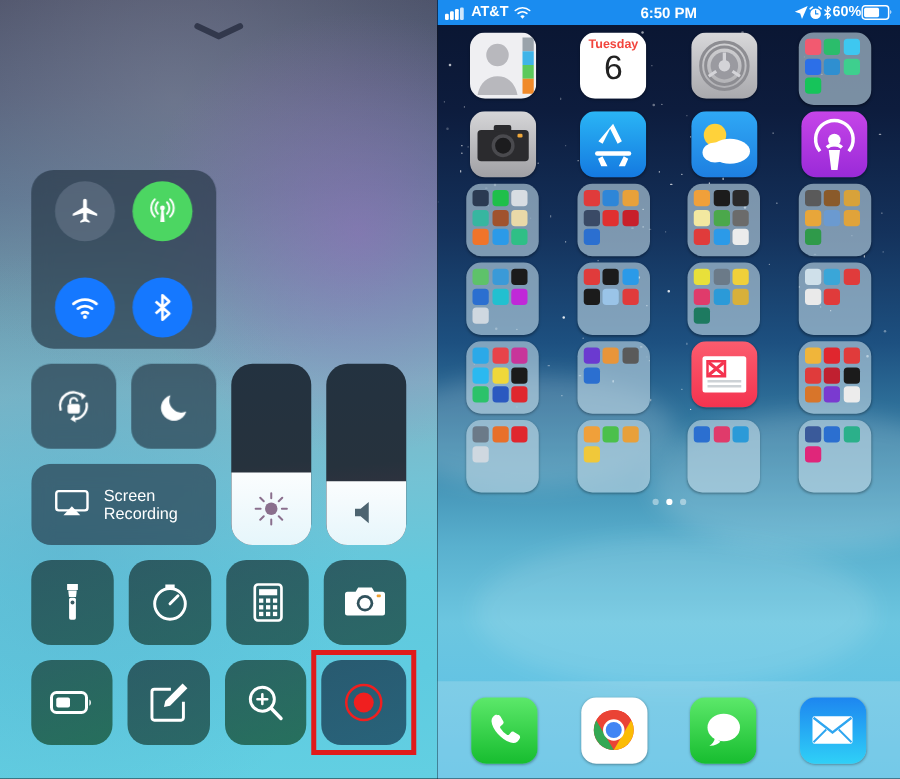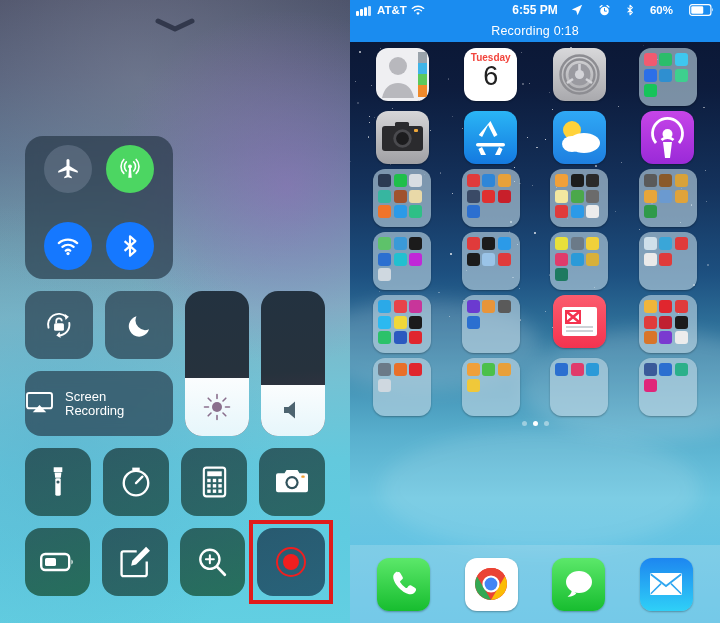--- a/index.html
+++ b/index.html
@@ -34,21 +34,21 @@
   .music{flex:1;display:flex;flex-direction:column;align-items:center;justify-content:center;}
   .music .src{font-size:9px;letter-spacing:1.1px;color:#c3cbd6;font-weight:bold;}
   .music .title{font-size:19px;color:#fff;font-weight:bold;margin-top:3px;}
   .music .transport{display:flex;align-items:center;gap:26px;margin-top:22px;}
 
   
   .r2{height:145px;margin-bottom:12px;}
   .col-left{width:148px;display:flex;flex-direction:column;gap:12px;}
   .sq-row{display:flex;gap:12px;}
   .sq{width:68px;height:68px;border-radius:16px;display:flex;align-items:center;justify-content:center;}
-  .mirror{height:65px;border-radius:16px;display:flex;align-items:center;gap:11px;}
+  .mirror{height:65px;border-radius:16px;display:flex;align-items:center;gap:11px;padding-left:18px;}
   .mirror .mlabel{color:#fff;font-size:13px;line-height:14px;font-weight:500;}
   .sliders{flex:1;display:flex;gap:12px;}
   .slider{flex:1;border-radius:17px;overflow:hidden;position:relative;
           background:linear-gradient(175deg,#233240 0%,#26323d 55%,#3c3341 88%,#4a3c46 100%);}
   .slider .fill{position:absolute;left:0;right:0;bottom:0;
     background:linear-gradient(180deg,#fbfdfe 0%,#e6f6fb 100%);display:flex;align-items:center;justify-content:center;}
   .slider .ficon{position:absolute;left:0;right:0;bottom:14px;display:flex;justify-content:center;}
   .r3{margin-bottom:12px;justify-content:space-between;}
   .r4{justify-content:space-between;}
   .btile{width:68px;height:68px;border-radius:16px;display:flex;align-items:center;justify-content:center;
@@ -62,21 +62,21 @@
   
   .hs{position:relative;width:370px;height:623px;overflow:hidden;
       background:linear-gradient(180deg,#0a1530 0%,#0d1c3d 14%,#14325c 30%,#1d5080 44%,#3a86ab 58%,#59b0ce 70%,#6cc6e0 80%,#62c3e4 90%,#55bfe6 100%);}
   .stars{position:absolute;inset:0;}
   .stars i{position:absolute;background:#fff;border-radius:50%;opacity:.75;}
   .cloud{position:absolute;border-radius:50%;background:rgba(255,255,255,.16);filter:blur(9px);}
   .statusbar{position:relative;height:20px;background:#1a8cf0;display:flex;align-items:center;
              padding:0 6px;color:#fff;font-size:11.5px;font-weight:bold;z-index:6;}
   .sb-left{display:flex;align-items:center;gap:4px;}
   .sb-center{position:absolute;left:0;right:0;text-align:center;font-size:12px;}
-  .sb-right{margin-left:auto;display:flex;align-items:center;gap:16px;}
+  .sb-right{margin-left:auto;display:flex;align-items:center;gap:0;}
   .recbar{position:relative;height:22px;background:#1a8cf0;color:#fff;font-size:12.5px;
           display:flex;align-items:center;justify-content:center;z-index:6;}
   .recbar span{letter-spacing:.2px;}
 
   .apps{position:relative;z-index:3;padding:6px 8px 0;}
   .arow{display:flex;justify-content:space-around;margin-bottom:2px;}
   .app{width:80px;display:flex;flex-direction:column;align-items:center;}
   .icon{width:53px;height:53px;border-radius:12px;overflow:hidden;position:relative;
         box-shadow:0 1px 2px rgba(0,0,0,.3);}
   .app .nm{color:#fff;font-size:11px;margin-top:3px;text-shadow:0 1px 2px rgba(0,0,0,.65);white-space:nowrap;}
@@ -404,21 +404,21 @@
         </svg>
         <span>AT&amp;T</span>
         <svg width="14" height="11" viewBox="0 0 16 12">
           <g fill="none" stroke="#fff" stroke-width="1.5" stroke-linecap="round">
             <path d="M1.4 3.6a10 10 0 0113.2 0"></path>
               <path d="M4 6.3a6.3 6.3 0 018 0"></path>
           </g>
           <path d="M8 11.2l-2-2.4a3.2 3.2 0 014 0z" fill="#fff"></path>
         </svg>
       </div>
-      <div class="sb-center">6:55 PM</div>
+      <div class="sb-center">6:50 PM</div>
       <div class="sb-right">
         <svg width="12" height="12" viewBox="0 0 14 14">
           <path fill="#fff" d="M13 1L1 6.3l5 1.7 1.7 5z"></path>
         </svg>
         <svg width="11" height="11" viewBox="0 0 14 14">
           <circle cx="7" cy="7.6" r="5.4" fill="#fff"></circle>
           <path d="M1.4 2.6L3.8.7M12.6 2.6L10.2.7" stroke="#fff" stroke-width="1.6" stroke-linecap="round"></path>
           <path d="M7 4.4v3.4h2.4" stroke="#1a8cf0" stroke-width="1.2" stroke-linecap="round" fill="none"></path>
         </svg>
         <svg width="8" height="12" viewBox="0 0 10 14">
@@ -426,23 +426,20 @@
         </svg>
         <span>60%</span>
         <svg width="25" height="12" viewBox="0 0 27 13">
           <rect x=".7" y=".7" width="23" height="11.6" rx="2.6" fill="none" stroke="#fff" stroke-width="1.3"></rect>
           <rect x="2.4" y="2.4" width="13" height="8.2" rx="1.4" fill="#fff"></rect>
           <path d="M25.2 4.4c1.1.6 1.1 3 0 3.6z" fill="#fff"></path>
         </svg>
       </div>
     </div>
 
-    <div class="recbar">
-      <span>Recording  0:18</span>
-    </div>
 
     <div class="apps" id="apps">
         <div class="arow">
           <div class="app">
             <div class="icon">
               <div style="position:absolute;inset:0;background:#efeff2"></div>
           <svg viewBox="0 0 53 53" width="53" height="53" style="position:absolute;inset:0">
             <circle cx="22" cy="18" r="9" fill="#b8b8bd"></circle>
             <path d="M6 50c2-10 8-15 16-15s14 5 16 15z" fill="#b8b8bd"></path>
             <rect x="42" y="4" width="9" height="11" fill="#9aa3ab"></rect>

